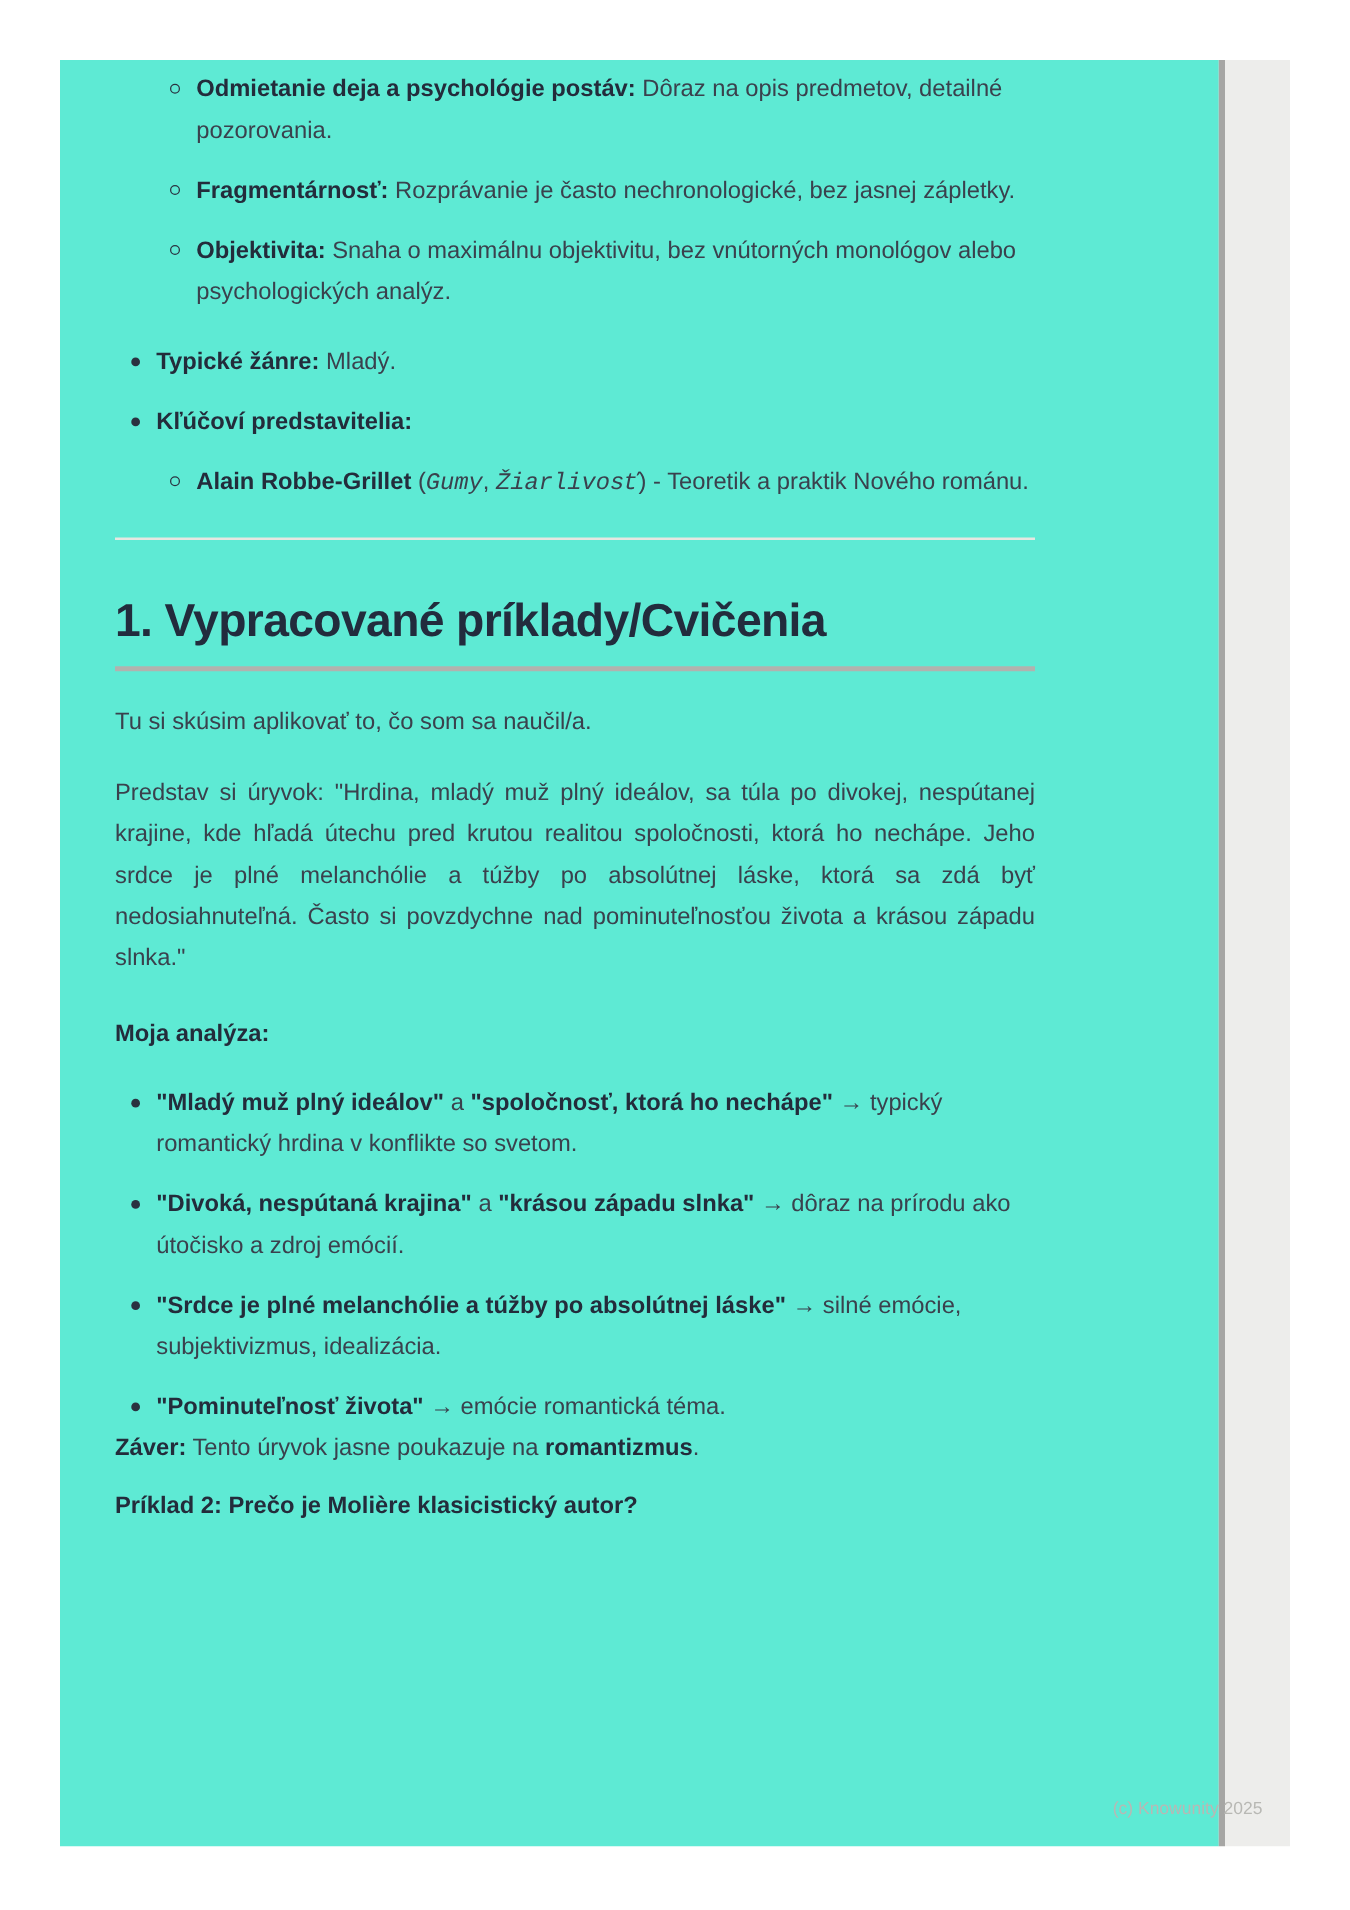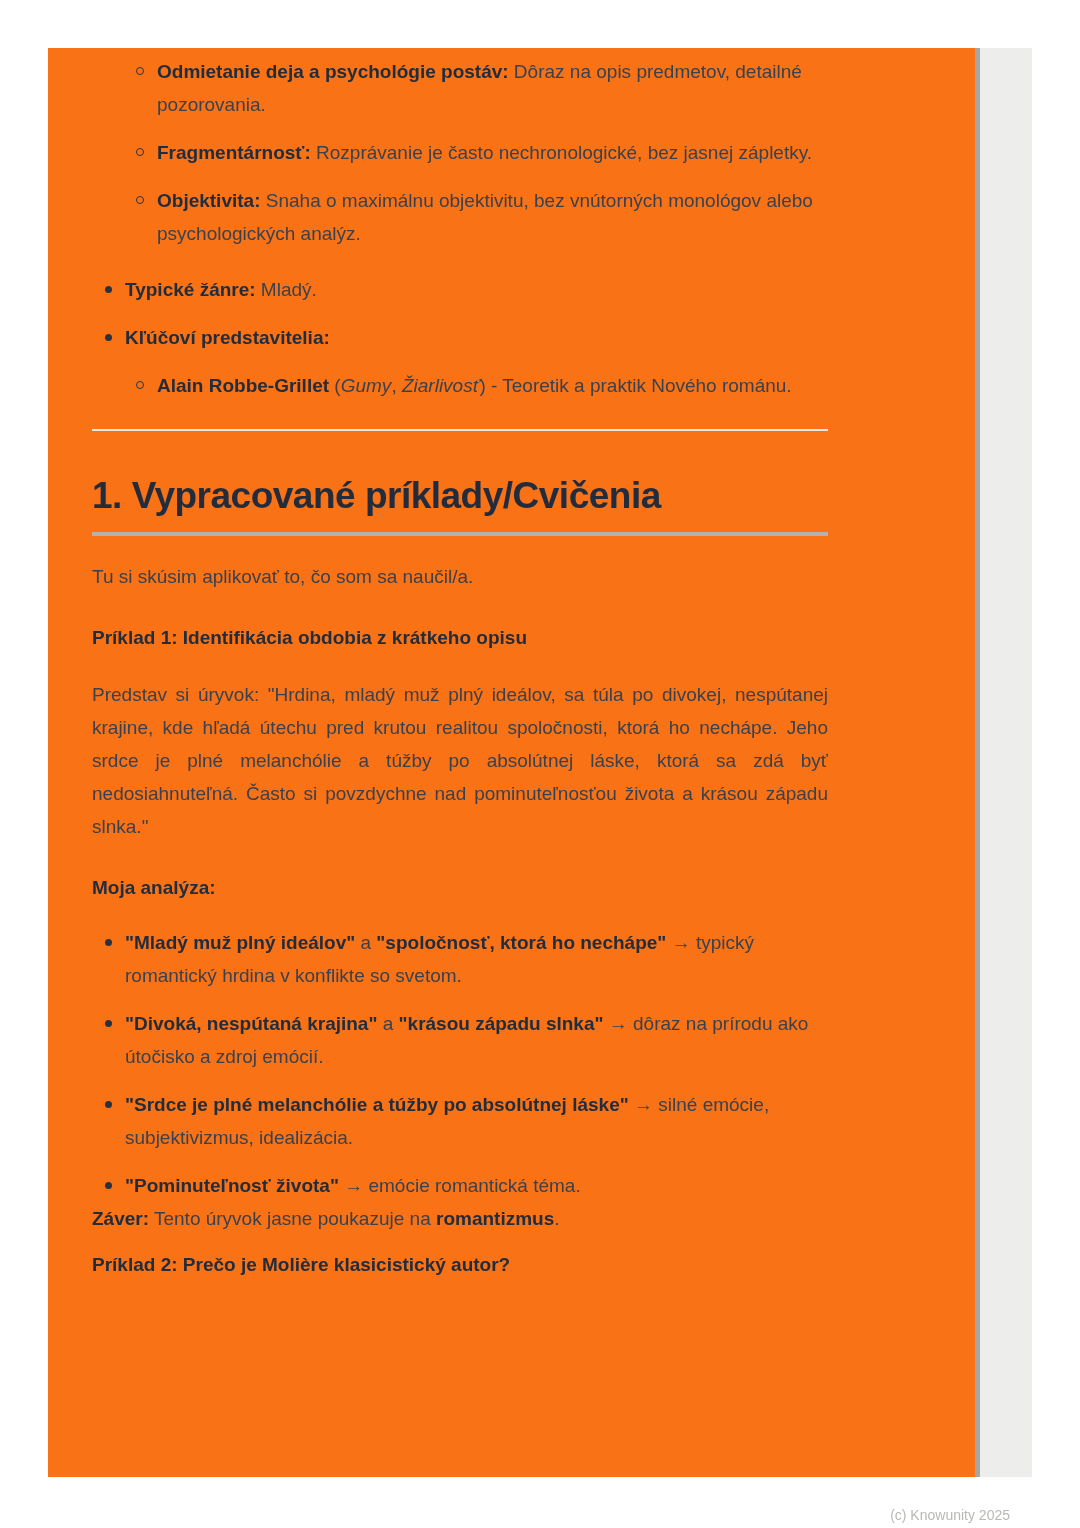--- a/index.html
+++ b/index.html
@@ -10,30 +10,30 @@
     position:relative;
     overflow:hidden;
   }
   .doc {
     position:absolute; left:48px; top:48px;
     width:984px; height:1429px;
     display:flex;
   }
   .doc-content {
     width:927px; height:100%;
-    background:#f97316;
+    background:#5eead4;
     padding:7px 147px 0 44px;
     font-size:19px; line-height:33px;
     color:#3a414d;
   }
   .scroll-thumb { width:5px; height:100%; background:#a6a6a4; }
   .scroll-track { width:52px; height:100%; background:#ededeb; }
 
   .b { font-weight:bold; color:#232c3b; }
-  .i { font-style:italic; }
+  .i { font-style:italic;font-family:Liberation Mono, monospace; }
 
   .list { list-style:none; }
   .li { display:flex; margin-bottom:15px; }
   .li:last-child { margin-bottom:0; }
   .l1 { padding-left:13px; }
   .l2 { padding-left:44px; }
   .marker { flex:0 0 auto; width:8px; height:8px; margin-right:13px; border-radius:50%; }
   .dot    { background:#2a3240; margin-top:13px; width:7px; height:7px; }
   .circle { border:1.5px solid #2a3240; margin-top:12px; background:transparent; }
   .li-text { flex:1 1 auto; }
@@ -55,21 +55,21 @@
 
   .para { margin-top:24px; }
   .para-title { margin-top:28px; font-weight:bold; color:#232c3b; }
   .excerpt { text-align:justify; }
   .analysis-list { margin-top:22px; }
   .conclusion { }
   .example2 { margin-top:13px; }
 
   .watermark {
     position:absolute;
-    top:1506px; right:70px;
+    top:1437px; right:70px;
     font-size:14px; line-height:18px;
     color:#b8b8b4;
     z-index:2;
   }
 </style>
 </head>
 <body>
 
 <div class="doc">
   <div class="doc-content">
@@ -107,21 +107,20 @@
       </li>
     </ul>
 
     <hr class="divider-thin">
 
     <h1 class="section-heading">1. Vypracované príklady/Cvičenia</h1>
     <div class="heading-rule"></div>
 
     <p class="para">Tu si skúsim aplikovať to, čo som sa naučil/a.</p>
 
-    <p class="para-title">Príklad 1: Identifikácia obdobia z krátkeho opisu</p>
 
     <p class="para excerpt">Predstav si úryvok: "Hrdina, mladý muž plný ideálov, sa túla po divokej, nespútanej krajine, kde hľadá útechu pred krutou realitou spoločnosti, ktorá ho nechápe. Jeho srdce je plné melanchólie a túžby po absolútnej láske, ktorá sa zdá byť nedosiahnuteľná. Často si povzdychne nad pominuteľnosťou života a krásou západu slnka."</p>
 
     <p class="para-title">Moja analýza:</p>
 
     <ul class="list analysis-list">
       <li class="li l1">
         <span class="marker dot"></span>
         <div class="li-text"><span class="b">"Mladý muž plný ideálov"</span><span> a </span><span class="b">"spoločnosť, ktorá ho nechápe"</span><span> → typický romantický hrdina v konflikte so svetom.</span></div>
       </li>

